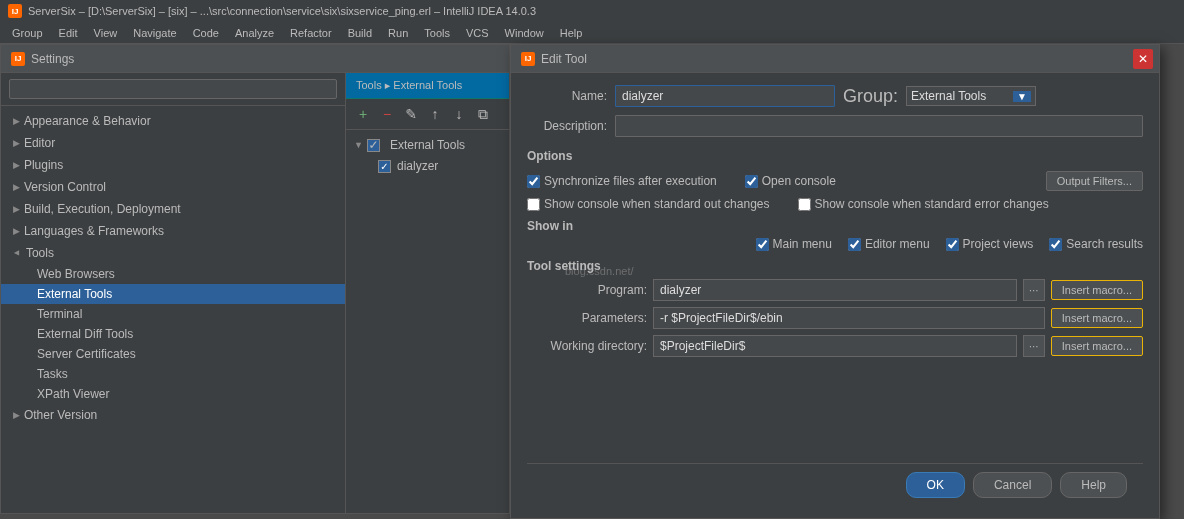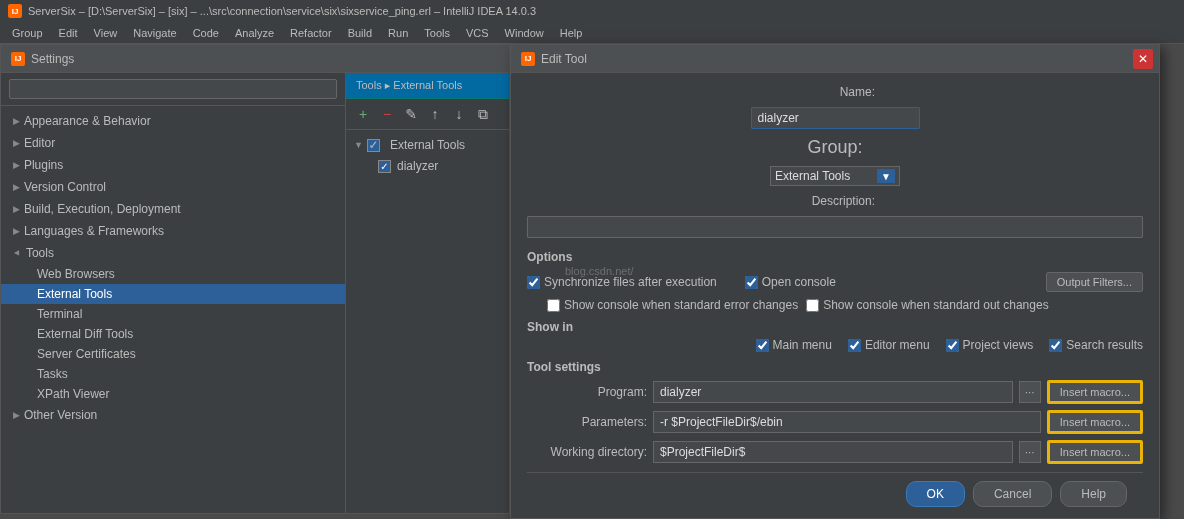--- a/index.html
+++ b/index.html
@@ -297,21 +297,20 @@
       display: flex;
       flex-direction: column;
       gap: 8px;
       overflow-y: auto;
     }
 
     .form-row {
       display: flex;
       align-items: center;
       gap: 8px;
-      flex-direction: column;
     }
 
     .form-label {
       color: #bbbbbb;
       font-size: 12px;
       min-width: 80px;
       text-align: right;
     }
 
     .form-input {
@@ -456,21 +455,21 @@
       border: 1px solid #666;
       color: #bbbbbb;
       font-size: 10px;
       cursor: pointer;
       display: flex;
       align-items: center;
       justify-content: center;
     }
     .tool-macro-btn {
       background: #4c5052;
-      border: 3px solid #eab308;
+      border: 1px solid #eab308;
       color: #bbbbbb;
       padding: 3px 10px;
       font-size: 11px;
       cursor: pointer;
       white-space: nowrap;
       border-radius: 2px;
     }
 
     .dialog-footer {
       display: flex;
@@ -659,27 +658,27 @@
           <input type="checkbox" checked="" style="">
           <span class="checkbox-label">Synchronize files after execution</span>
         </label>
         <label class="checkbox-item" style="margin-left:20px;">
           <input type="checkbox" checked="" style="">
           <span class="checkbox-label">Open console</span>
         </label>
         <button class="output-filters-btn">Output Filters...</button>
       </div>
       <div class="options-row">
+        <label class="checkbox-item">
+          <input type="checkbox" style="">
+          <span class="checkbox-label">Show console when standard out changes</span>
+        </label>
         <label class="checkbox-item" style="margin-left:20px;">
           <input type="checkbox" style="">
           <span class="checkbox-label">Show console when standard error changes</span>
-        </label>
-        <label class="checkbox-item">
-          <input type="checkbox" style="">
-          <span class="checkbox-label">Show console when standard out changes</span>
         </label>
       </div>
     </div>
 
     <div class="show-in-section">
       <span class="show-in-label">Show in</span>
       <div class="show-in-row">
         <label class="checkbox-item">
           <input type="checkbox" checked="" style="">
           <span class="checkbox-label">Main menu</span>

